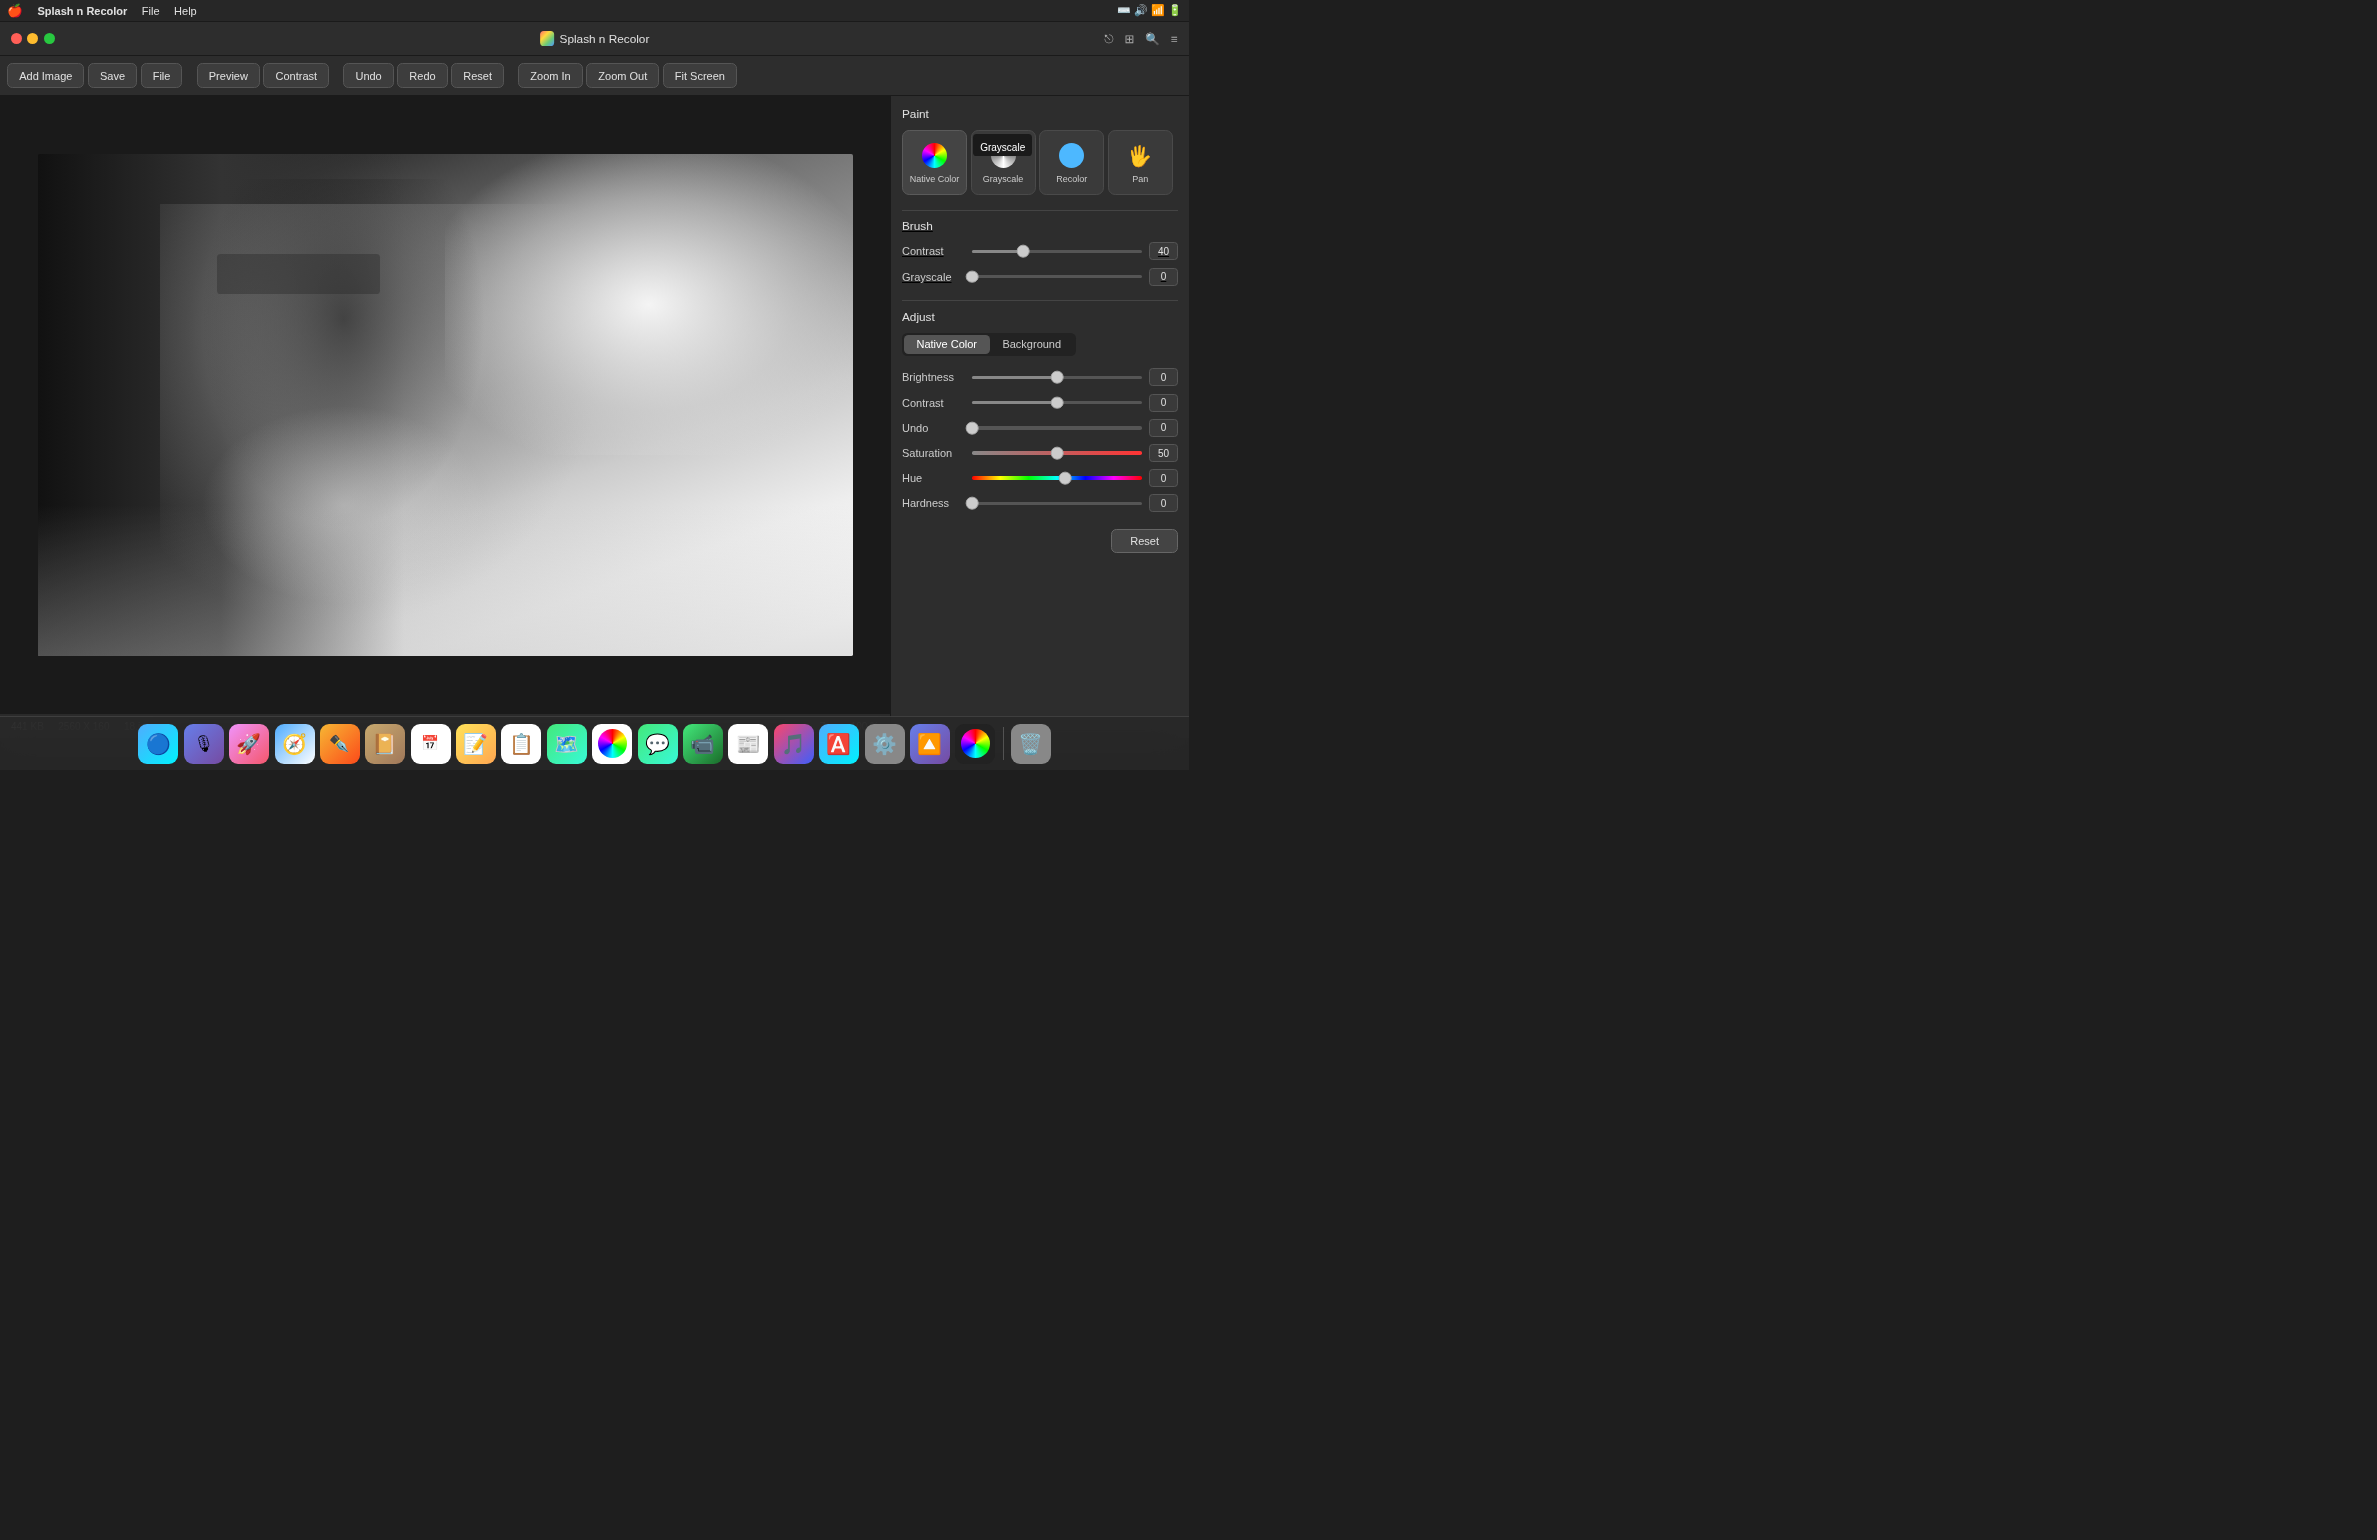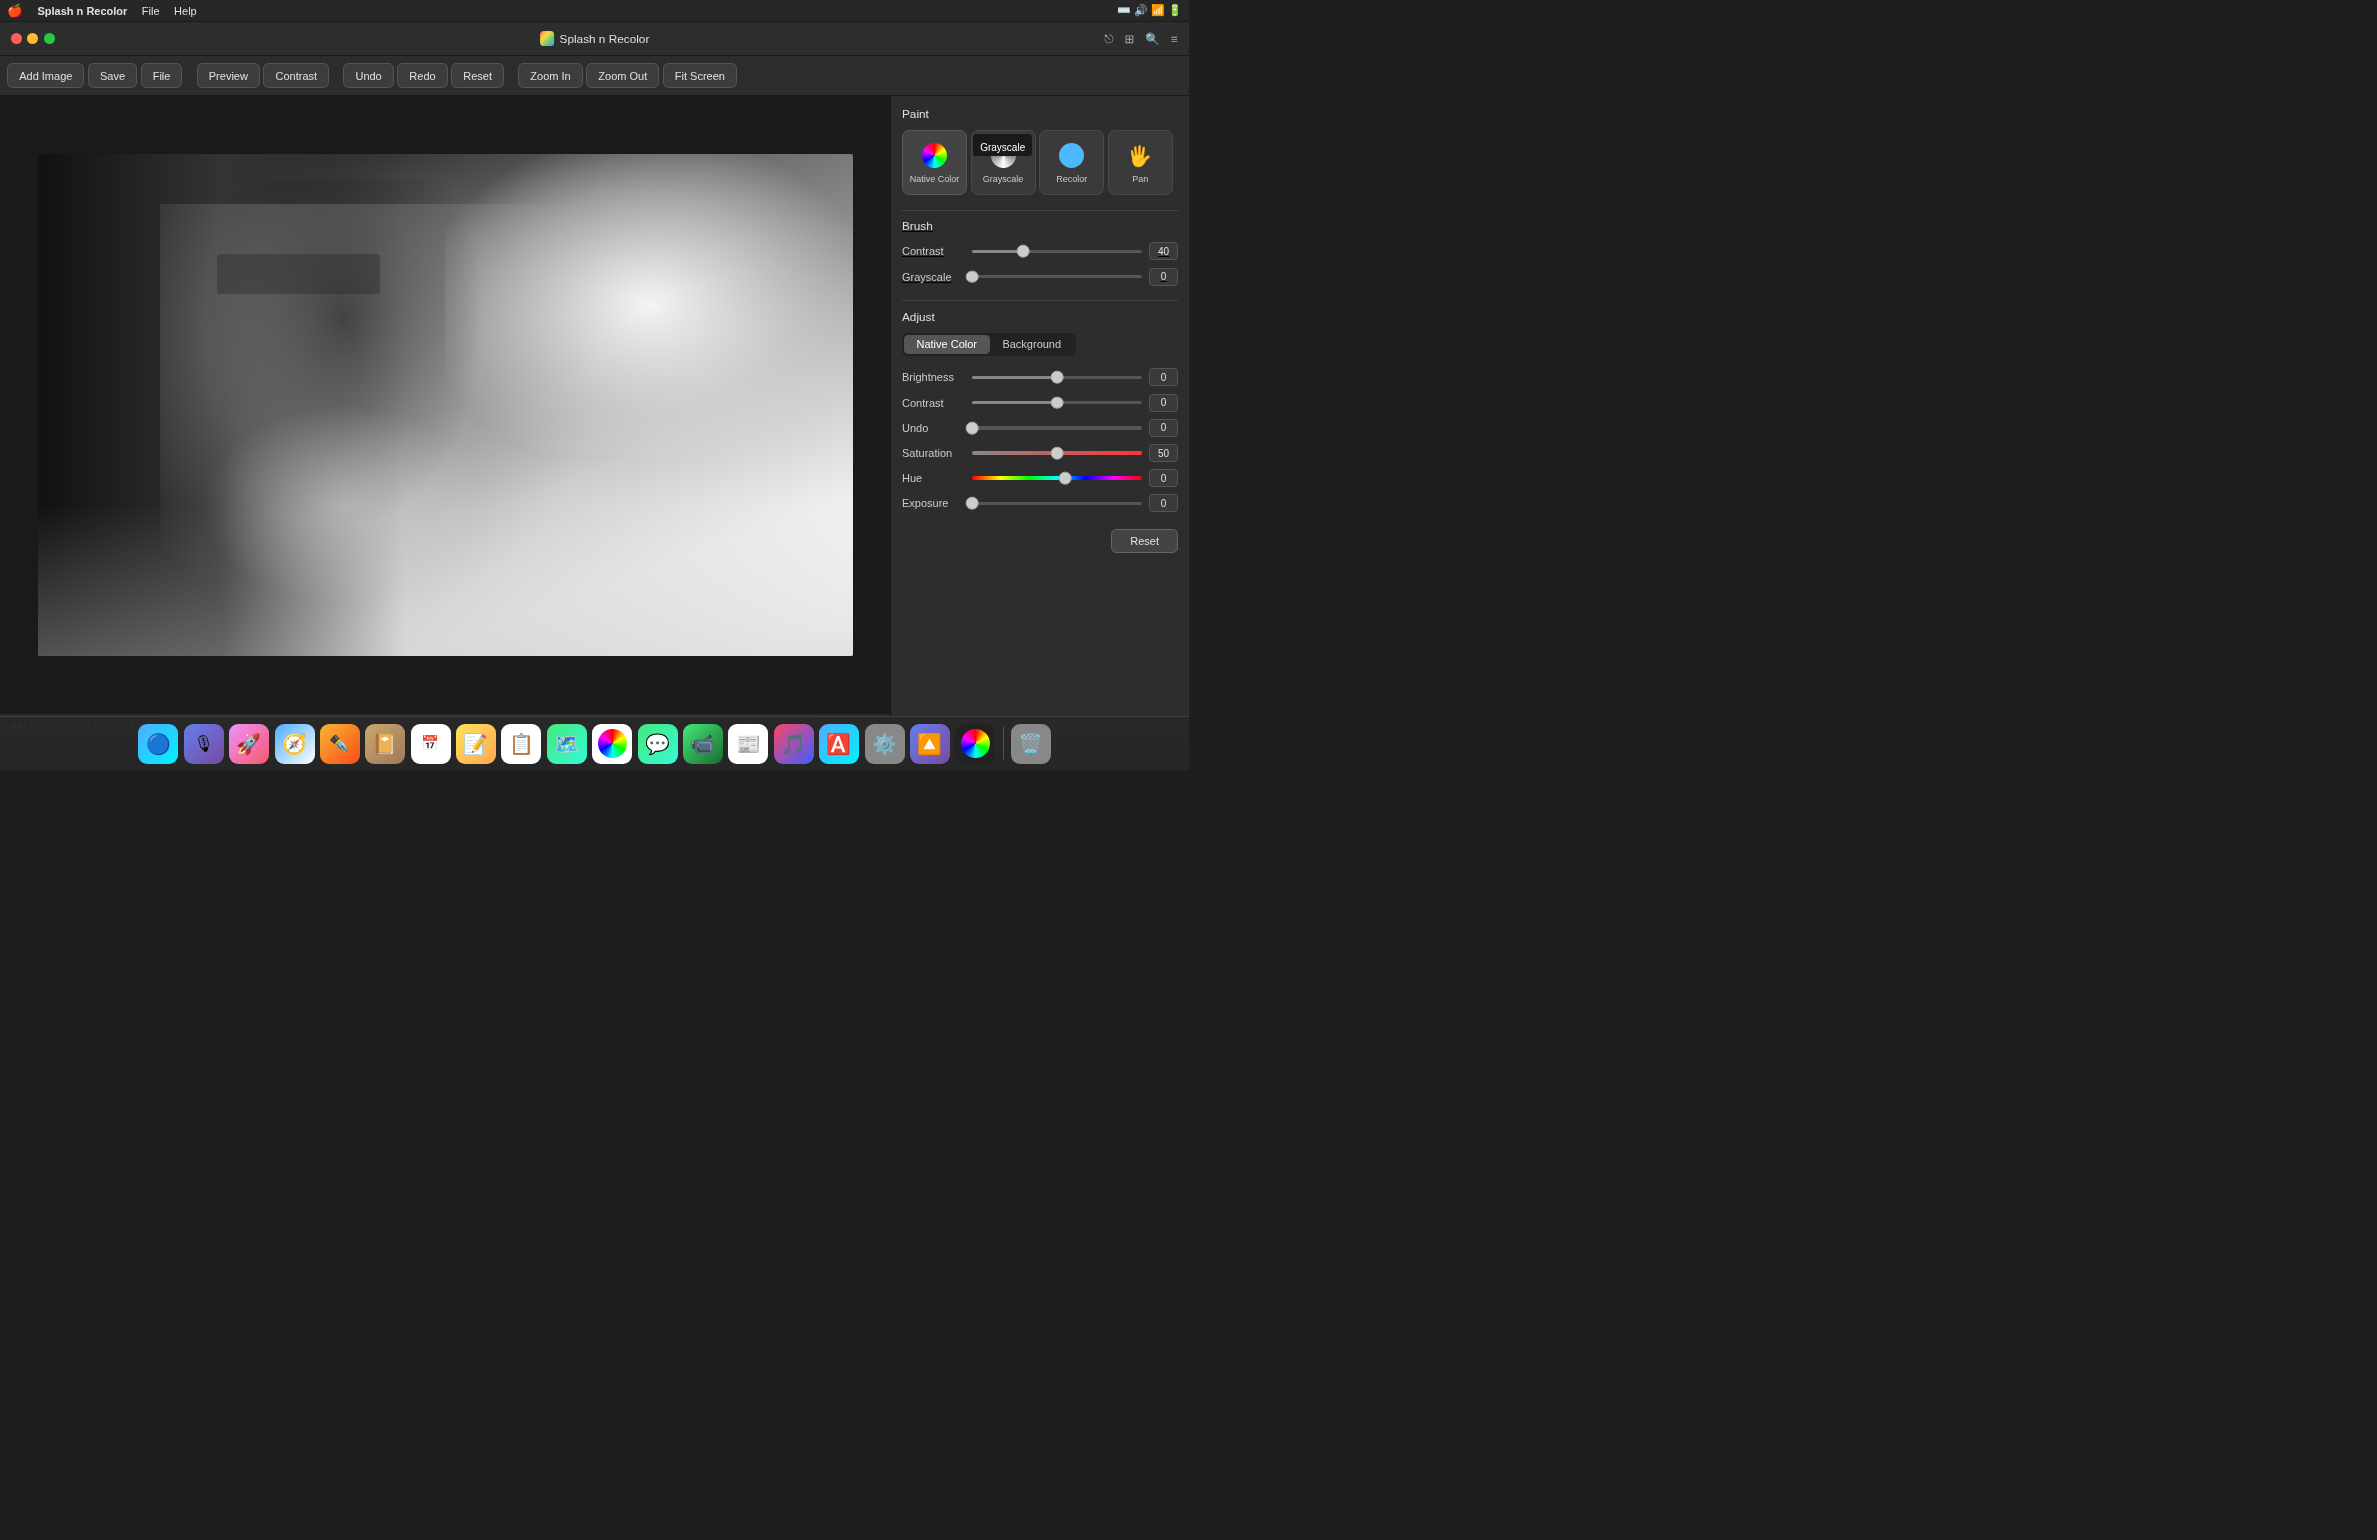--- a/index.html
+++ b/index.html
@@ -585,21 +585,21 @@
           <div class="slider-row">
             <span class="slider-label">Hue</span>
             <div class="slider-track hue-track">
               <div class="slider-track-fill" style="width:55%;background:transparent;"></div>
               <div class="slider-thumb" style="left:55%;"></div>
             </div>
             <div class="slider-value">0</div>
           </div>
 
           <div class="slider-row">
-            <span class="slider-label">Exposure</span>
+            <span class="slider-label">Hardness</span>
             <div class="slider-track">
               <div class="slider-track-fill" style="width:0%;"></div>
               <div class="slider-thumb" style="left:0%;"></div>
             </div>
             <div class="slider-value">0</div>
           </div>
 
           <div style="display:flex;justify-content:flex-end;margin-top:9px;">
             <button class="reset-btn">Reset</button>
           </div>

